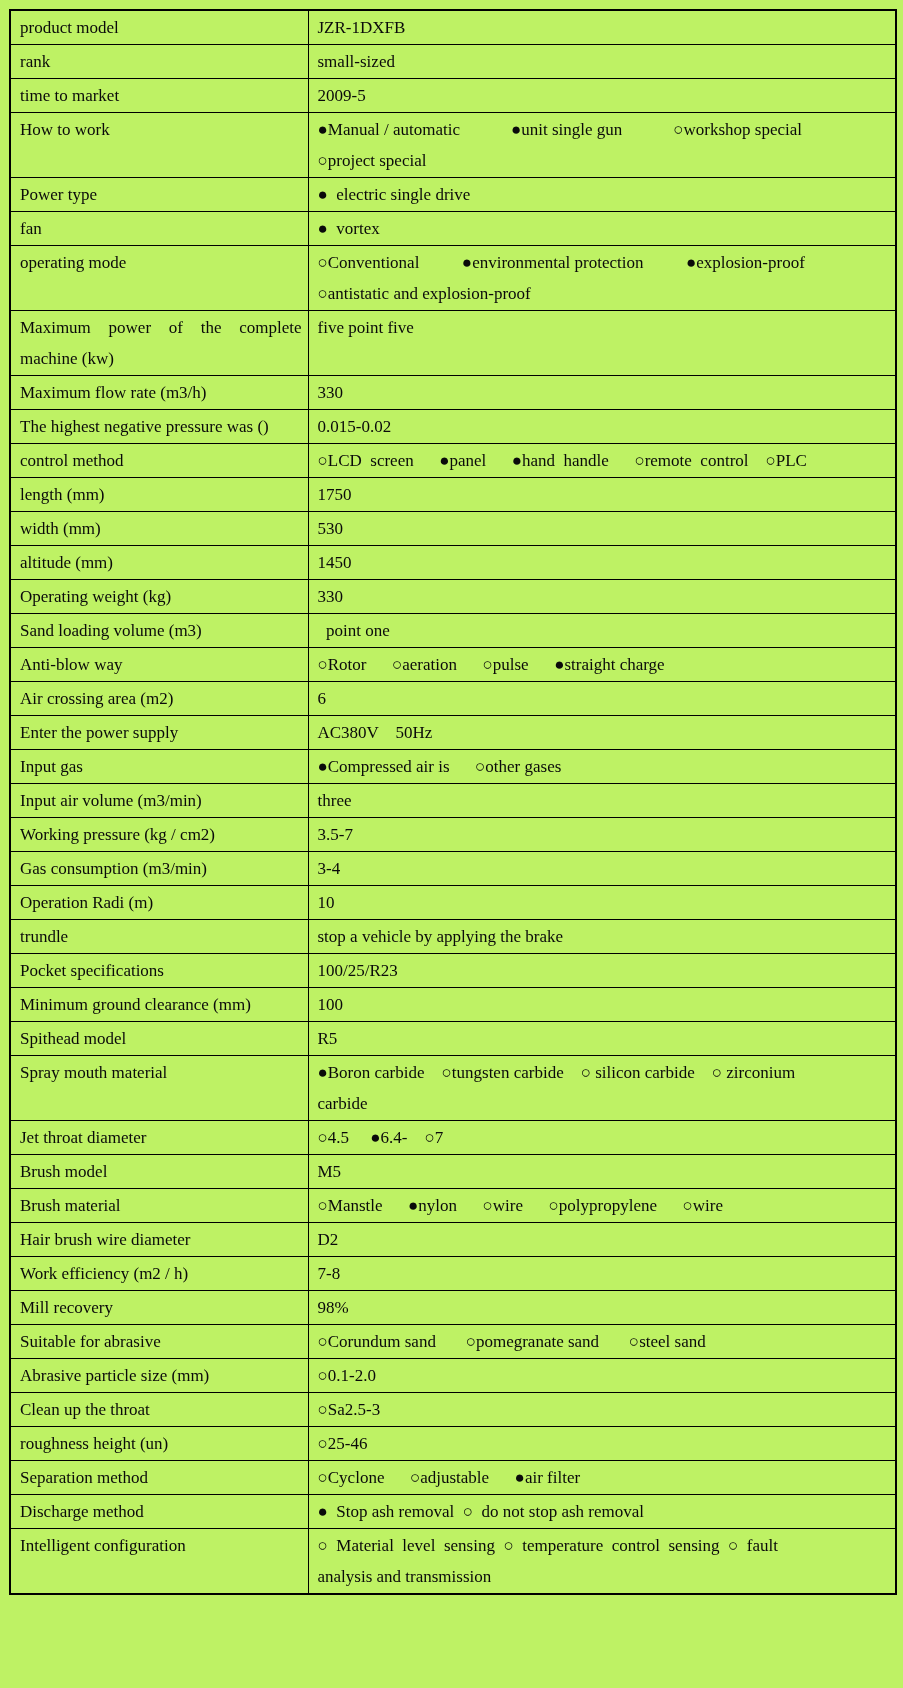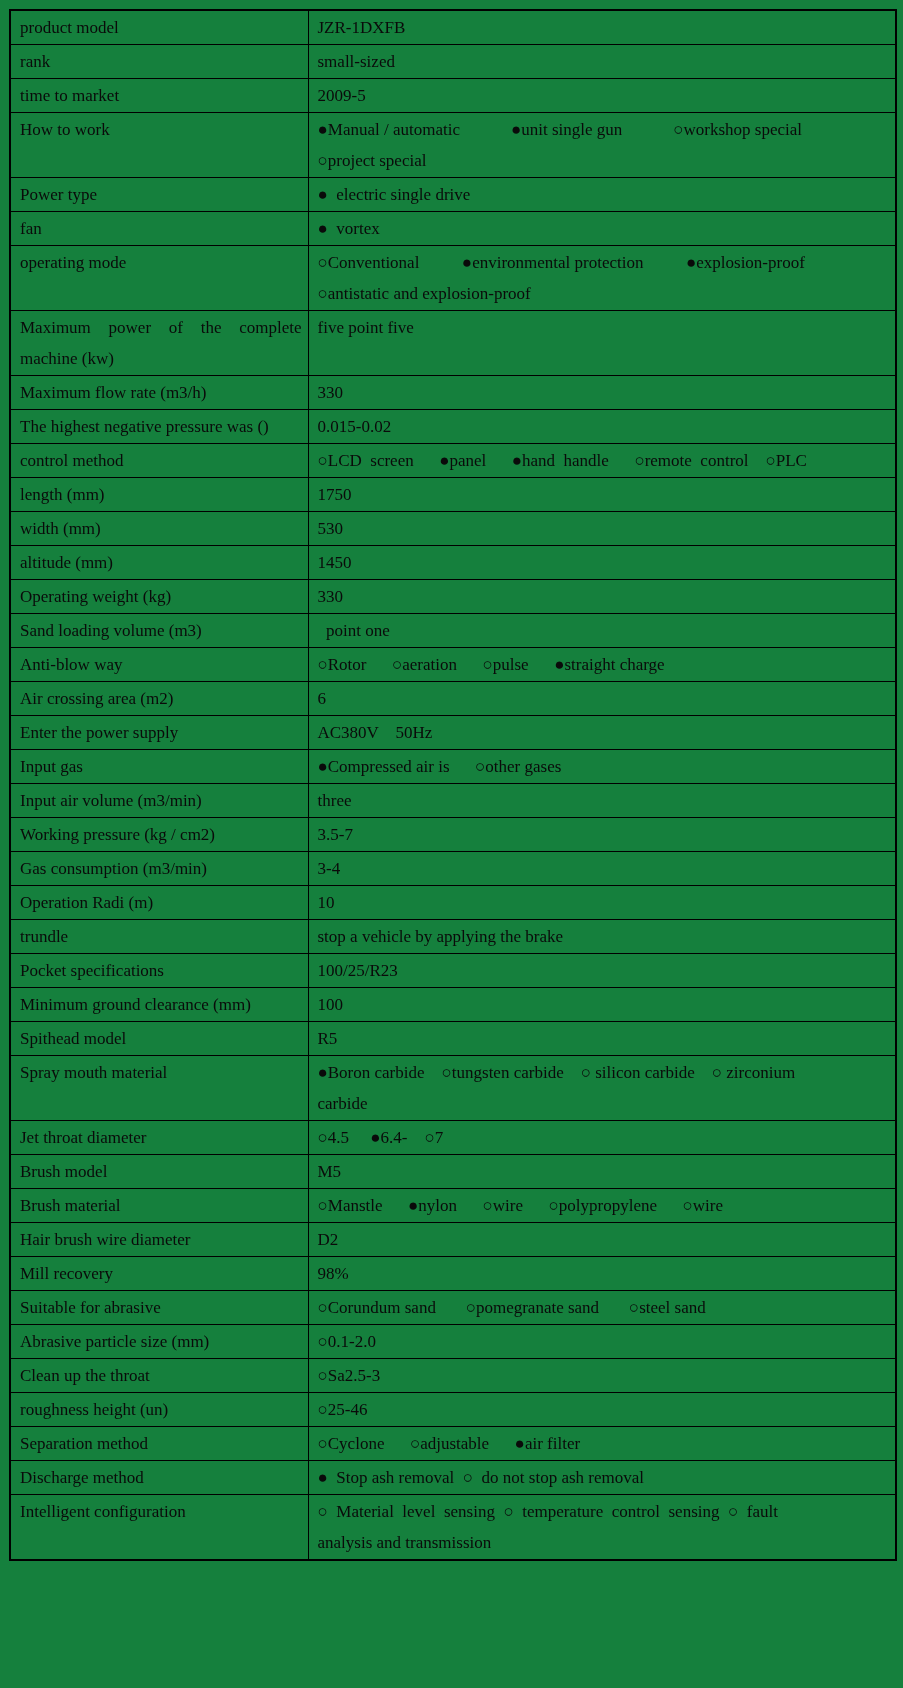--- a/index.html
+++ b/index.html
@@ -6,21 +6,21 @@
     margin: 0;
     padding: 0;
     background: #ffffff;
     width: 903px;
     height: 1688px;
     font-family: "Liberation Serif", serif;
   }
   .page {
     width: 903px;
     height: 1688px;
-    background: #15803d;
+    background: #bef264;
     box-sizing: border-box;
     padding: 9px 8px 0 9px;
   }
   table.spec {
     border-collapse: collapse;
     table-layout: fixed;
     width: 886px;
     border: 2px solid #000000;
     color: #0a0a0a;
   }
@@ -246,20 +246,26 @@
             <div class="vline">○Manstle      ●nylon      ○wire      ○polypropylene      ○wire</div>
           </td>
         </tr>
         <tr>
           <td class="label-cell">Hair brush wire diameter</td>
           <td class="value-cell">
             <div class="vline">D2</div>
           </td>
         </tr>
         <tr>
+          <td class="label-cell">Work efficiency (m2 / h)</td>
+          <td class="value-cell">
+            <div class="vline">7-8</div>
+          </td>
+        </tr>
+        <tr>
           <td class="label-cell">Mill recovery</td>
           <td class="value-cell">
             <div class="vline">98%</div>
           </td>
         </tr>
         <tr>
           <td class="label-cell">Suitable for abrasive</td>
           <td class="value-cell">
             <div class="vline">○Corundum sand       ○pomegranate sand       ○steel sand</div>
           </td>

